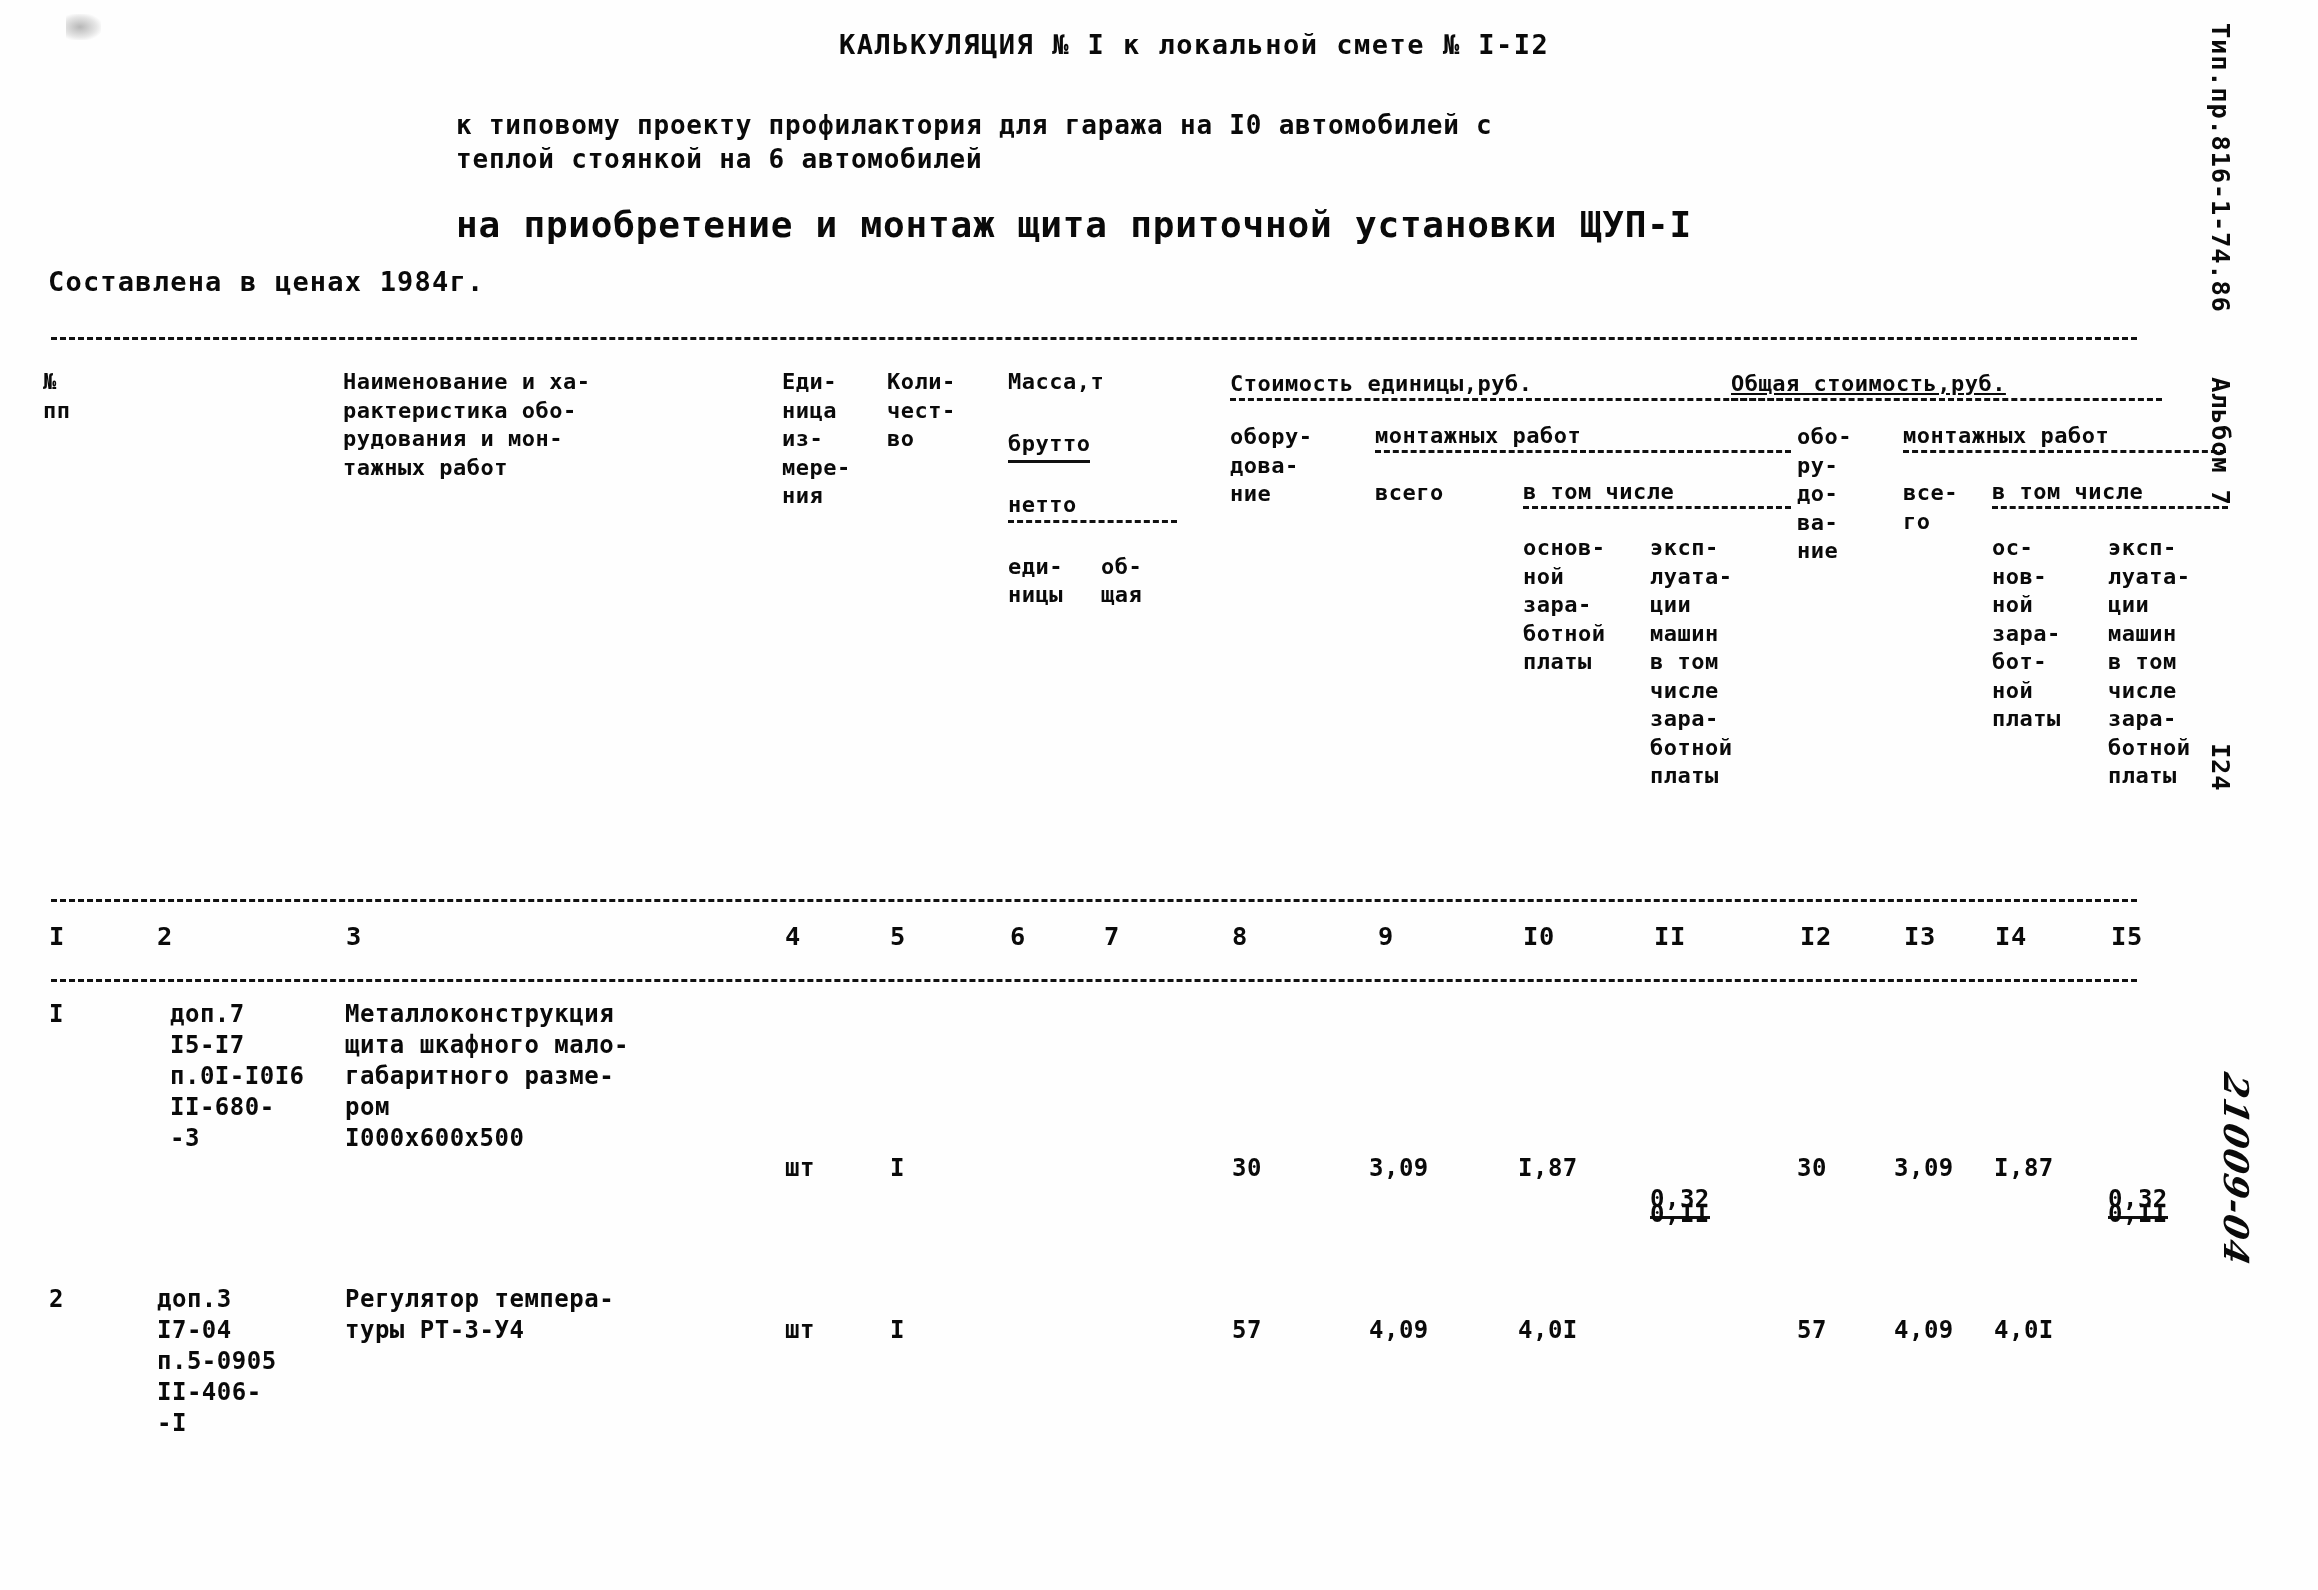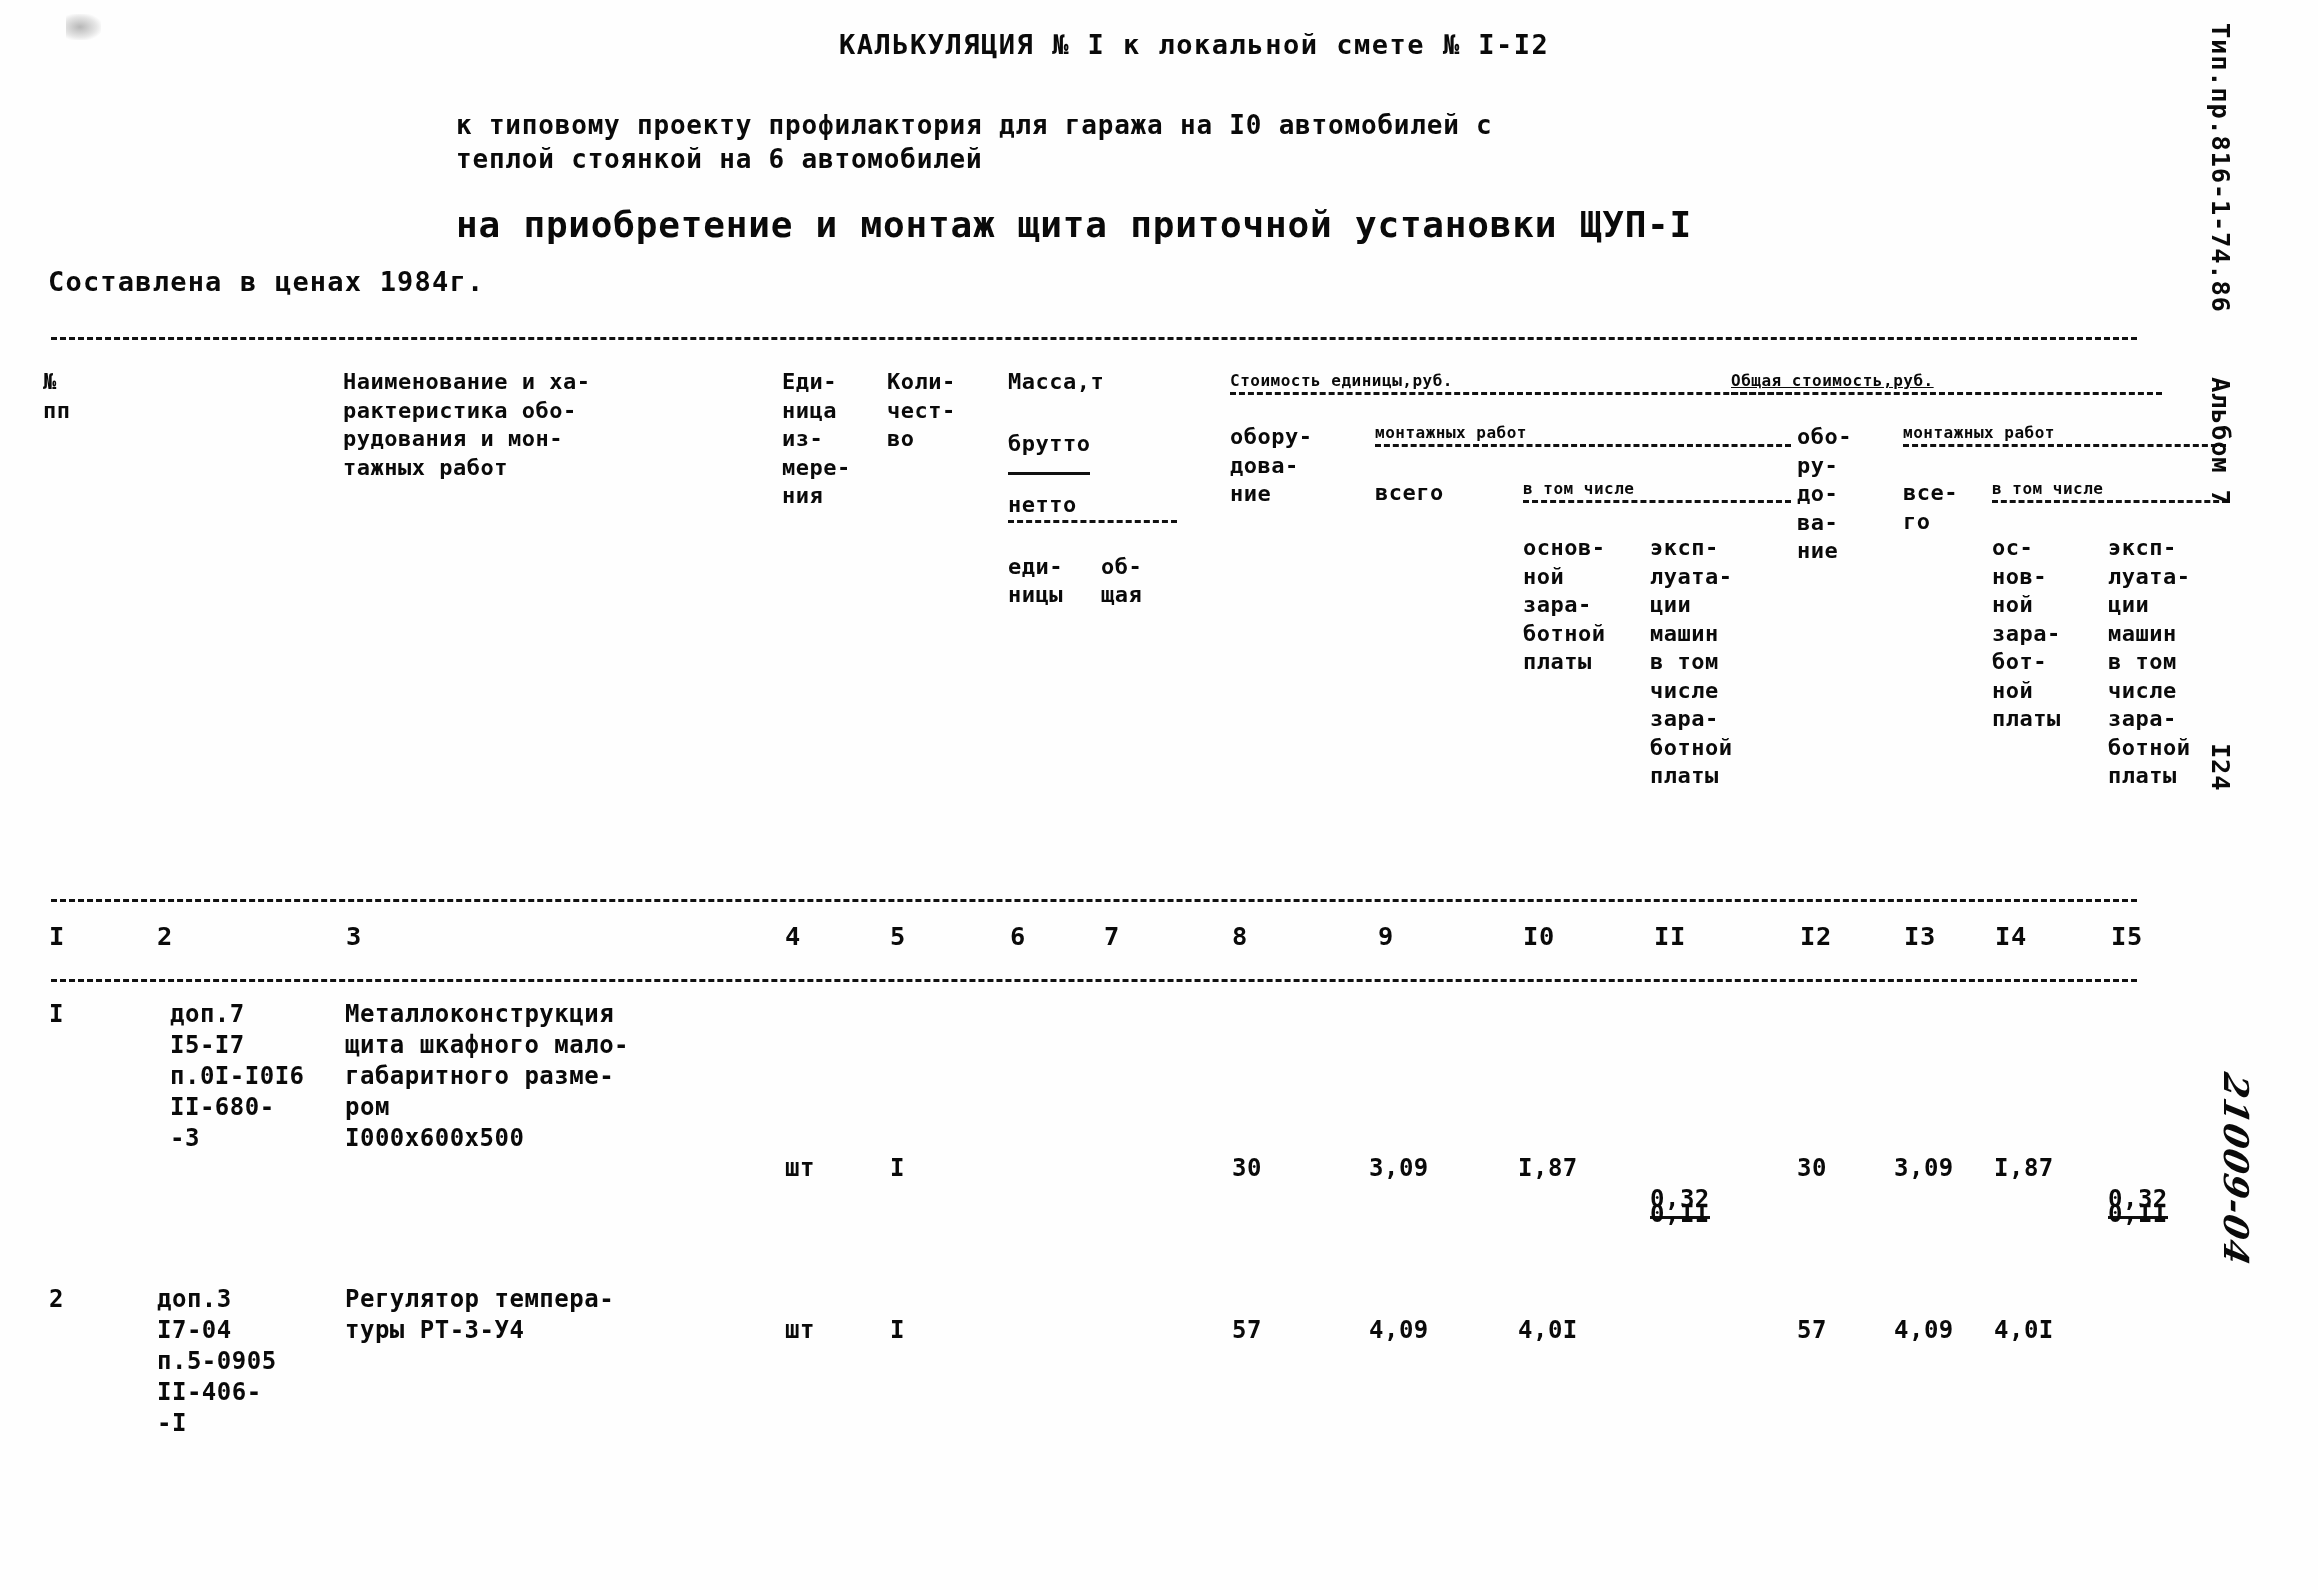--- a/index.html
+++ b/index.html
@@ -73,21 +73,21 @@
   
   .hdr {
     position: absolute;
     font-size: 22px;
     line-height: 28.5px;
     letter-spacing: 0.5px;
     white-space: pre-line;
   }
   .grp-title {
     position: absolute;
-    font-size: 16px;
+    font-size: 22px;
     letter-spacing: 0.5px;
     white-space: pre;
     border-bottom: 3.1px dashed #111;
     padding-bottom: 1.5px;
   }
   
   .colnum {
     position: absolute;
     top: 921px;
     font-size: 25.4px;
@@ -182,21 +182,21 @@
   <div class="hdr mono" style="left:782px;top:368px; width:85px;">Еди-
 ница
 из-
 мере-
 ния</div>
   <div class="hdr mono" style="left:887px;top:368px; width:89px;">Коли-
 чест-
 во</div>
 
   <div class="hdr mono" style="left:1008px;top:368px;">Масса,т</div>
-  <div class="hdr mono" style="left:1008px;top:430px; border-bottom:3.1px solid #111; padding-bottom:13px;">брутто</div>
+  <div class="hdr mono" style="left:1008px;top:430px; border-bottom:3.1px solid #111; padding-bottom:1px;">брутто</div>
   <div class="hdr mono" style="left:1008px;top:491px; border-bottom:3.1px dashed #111; padding-bottom:0.8px; width:169px;">нетто</div>
   <div class="hdr mono" style="left:1008px;top:553px;">еди-</div>
   <div class="hdr mono" style="left:1008px;top:581px;">ницы</div>
   <div class="hdr mono" style="left:1101px;top:553px;">об-</div>
   <div class="hdr mono" style="left:1101px;top:581px;">щая</div>
 
   <div class="grp-title mono" style="left:1230px;top:371px;width:562px;">Стоимость единицы,руб.</div>
   <div class="hdr mono" style="left:1230px;top:423px;width:100px;">обору-
 дова-
 ние</div>

